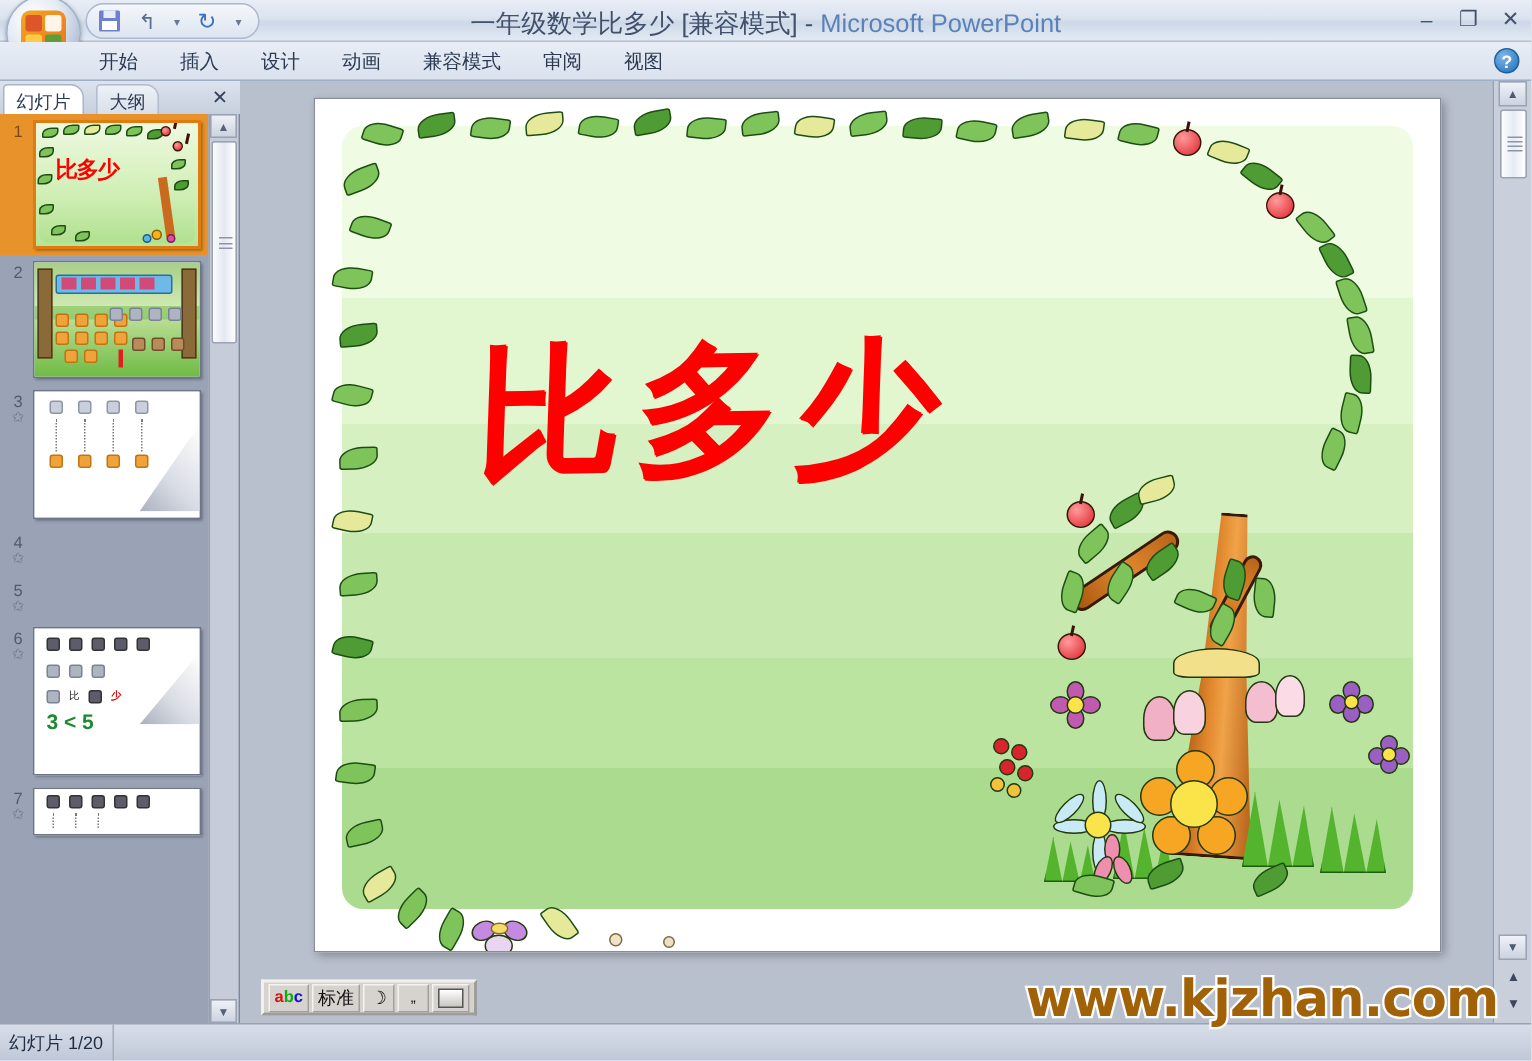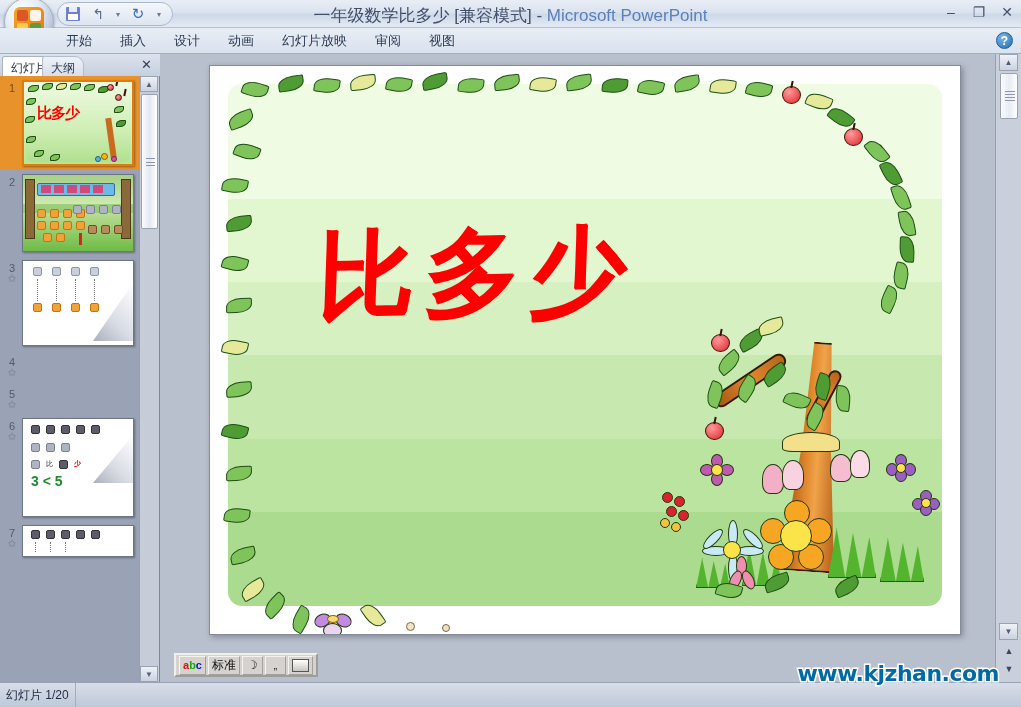--- a/index.html
+++ b/index.html
@@ -82,21 +82,21 @@
   }
   .panel-tabs {
     position: absolute; left: 0; top: 0; width: 160px; height: 22px;
     background: linear-gradient(to bottom,#dde3ee,#c6cfde);
   }
   .ptab {
     position: absolute; top: 2px; height: 20px; font-size: 12px; color: #2b3a52;
     padding: 2px 8px 0 8px; line-height: 18px;
   }
   .ptab.active { left: 2px; background: #fff; border: 1px solid #a8b4c6; border-bottom: none; border-radius: 3px 9px 0 0; }
-  .ptab.inactive { left: 42px; background: linear-gradient(to bottom,#eef2f8,#d8dfea); border: 1px solid #b2bdcd; border-bottom: none; border-radius: 3px 9px 0 0; }
+  .ptab.inactive { left: 64px; background: linear-gradient(to bottom,#eef2f8,#d8dfea); border: 1px solid #b2bdcd; border-bottom: none; border-radius: 3px 9px 0 0; }
   .ptab-close { position: absolute; right: 8px; top: 3px; font-size: 13px; color: #33425c; font-weight: bold; }
 
   .thumbs {
     position: absolute; left: 0; top: 22px; right: 20px; bottom: 0;
     overflow: hidden; background: #9aa3b5;
   }
   .thumb-row { position: relative; display: flex; align-items: flex-start; padding: 4px 2px 4px 2px; }
   .thumb-row.sel { background: #e8922c; }
   .thumb-num {
     width: 20px; text-align: center; font-size: 11px; color: #515b6e;
@@ -266,21 +266,21 @@
   }
 
   
   .watermark { position: absolute; right: 22px; bottom: 22px; text-align: left; pointer-events:none; }
   .wm1 {
     font-size: 27px; font-weight: bold; color: #7ac81f; line-height: 1;
     -webkit-text-stroke: 4px #fdf300; paint-order: stroke fill;
     font-family: "DejaVu Sans", sans-serif; letter-spacing: -1px;
   }
   .wm2 {
-    font-size: 22px; font-weight: bold; color: #0369a1; line-height: 1.05;
+    font-size: 34px; font-weight: bold; color: #a16207; line-height: 1.05;
     -webkit-text-stroke: 3px #ffffff; paint-order: stroke fill;
     font-family: "DejaVu Sans", sans-serif; letter-spacing: -0.5px; margin-left: 12px;
   }
 </style>
 </head>
 <body>
 
 <div id="app">
 
   <div class="titlebar">
@@ -313,21 +313,21 @@
       <span>✕</span>
     </div>
   </div>
 
   <div class="ribbon">
     <div class="ribbon-tabs">
       <div class="rtab">开始</div>
       <div class="rtab">插入</div>
       <div class="rtab">设计</div>
       <div class="rtab">动画</div>
-      <div class="rtab">幻灯片放映</div>
+      <div class="rtab">兼容模式</div>
       <div class="rtab">审阅</div>
       <div class="rtab">视图</div>
     </div>
     <div class="helpbtn">?</div>
   </div>
 
   <div class="leftpanel">
 
     <div class="panel-tabs">
       <div class="ptab active">幻灯片</div>

